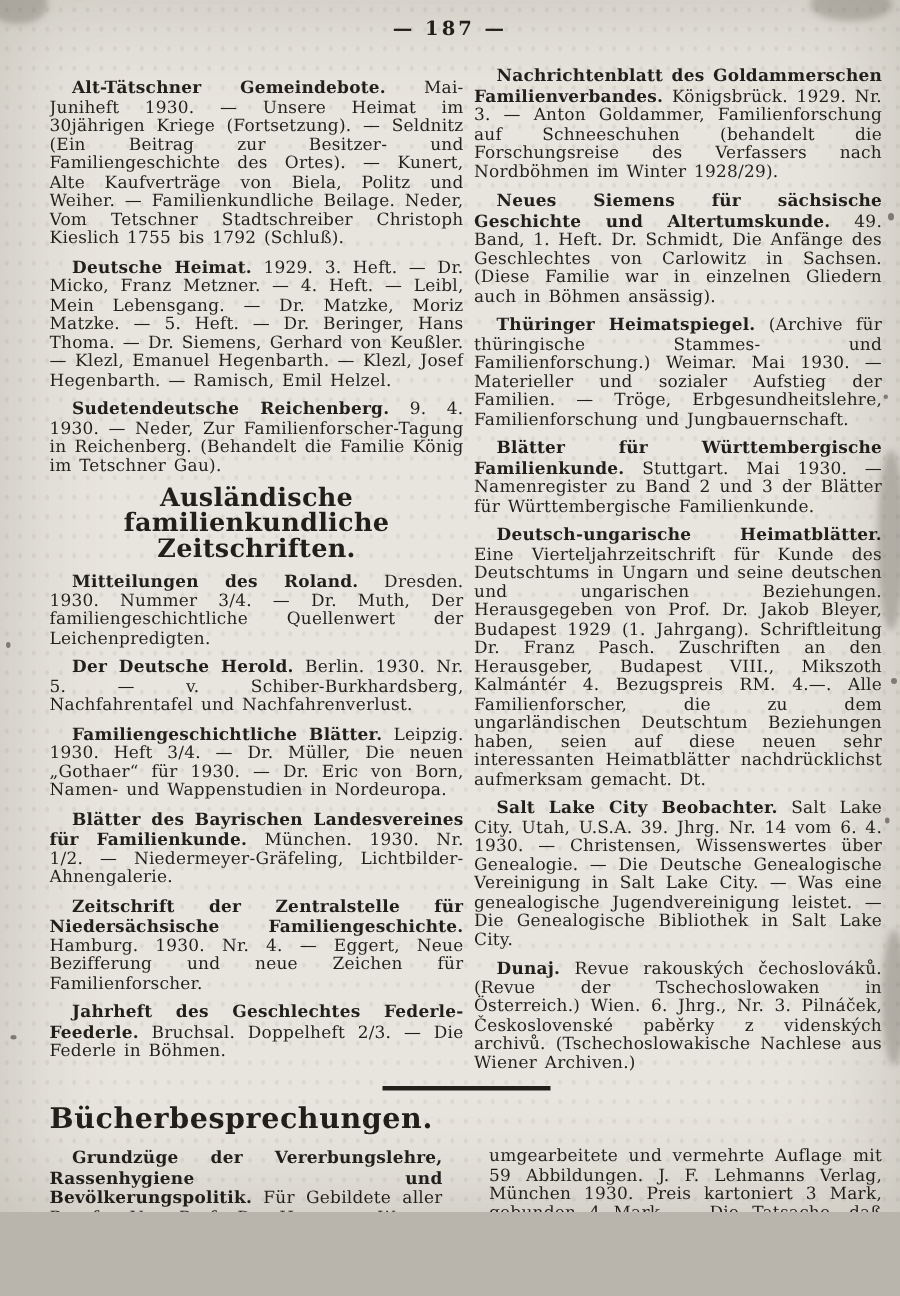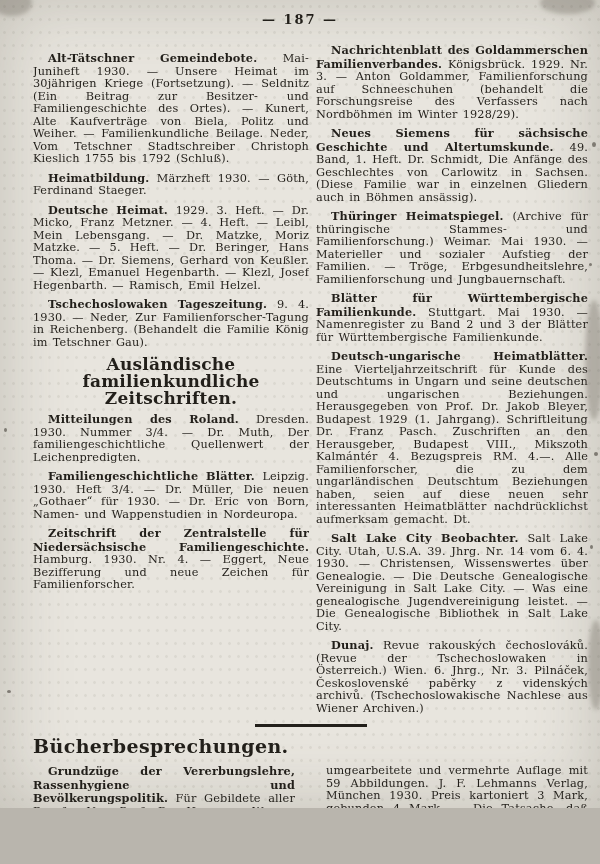--- a/index.html
+++ b/index.html
@@ -55,29 +55,31 @@
 </style>
 </head>
 <body>
 
 <div class="page">
 
   <div class="pagenum">— 187 —</div>
 
   <div class="col col-left">
     <p class="entry"><b>Alt-Tätschner Gemeindebote.</b><span> Mai-Juniheft 1930. — Unsere Heimat im 30jährigen Kriege (Fortsetzung). — Seldnitz (Ein Beitrag zur Besitzer- und Familiengeschichte des Ortes). — Kunert, Alte Kaufverträge von Biela, Politz und Weiher. — Familienkundliche Beilage. Neder, Vom Tetschner Stadtschreiber Christoph Kieslich 1755 bis 1792 (Schluß).</span></p>
-    <p class="entry"><b>Heimatbildung.</b><span> Märzheft 1930. — Göth, Ferdinand Staeger.</span></p>
     <p class="entry"><b>Deutsche Heimat.</b><span> 1929. 3. Heft. — Dr. Micko, Franz Metzner. — 4. Heft. — Leibl, Mein Lebensgang. — Dr. Matzke, Moriz Matzke. — 5. Heft. — Dr. Beringer, Hans Thoma. — Dr. Siemens, Gerhard von Keußler. — Klezl, Emanuel Hegenbarth. — Klezl, Josef Hegenbarth. — Ramisch, Emil Helzel.</span></p>
-    <p class="entry"><b>Tschechoslowaken Tageszeitung.</b><span> 9. 4. 1930. — Neder, Zur Familienforscher-Tagung in Reichenberg. (Behandelt die Familie König im Tetschner Gau).</span></p>
+    <p class="entry"><b>Sudetendeutsche Reichenberg.</b><span> 9. 4. 1930. — Neder, Zur Familienforscher-Tagung in Reichenberg. (Behandelt die Familie König im Tetschner Gau).</span></p>
 
     <p class="section-heading">Ausländische familienkundliche Zeitschriften.</p>
 
     <p class="entry"><b>Mitteilungen des Roland.</b><span> Dresden. 1930. Nummer 3/4. — Dr. Muth, Der familiengeschichtliche Quellenwert der Leichenpredigten.</span></p>
+    <p class="entry"><b>Der Deutsche Herold.</b><span> Berlin. 1930. Nr. 5. — v. Schiber-Burkhardsberg, Nachfahrentafel und Nachfahrenverlust.</span></p>
     <p class="entry"><b>Familiengeschichtliche Blätter.</b><span> Leipzig. 1930. Heft 3/4. — Dr. Müller, Die neuen „Gothaer“ für 1930. — Dr. Eric von Born, Namen- und Wappenstudien in Nordeuropa.</span></p>
+    <p class="entry"><b>Blätter des Bayrischen Landesvereines für Familienkunde.</b><span> München. 1930. Nr. 1/2. — Niedermeyer-Gräfeling, Lichtbilder-Ahnengalerie.</span></p>
     <p class="entry"><b>Zeitschrift der Zentralstelle für Niedersächsische Familiengeschichte.</b><span> Hamburg. 1930. Nr. 4. — Eggert, Neue Bezifferung und neue Zeichen für Familienforscher.</span></p>
+    <p class="entry"><b>Jahrheft des Geschlechtes Federle-Feederle.</b><span> Bruchsal. Doppelheft 2/3. — Die Federle in Böhmen.</span></p>
   </div>
 
   <div class="col col-right">
     <p class="entry"><b>Nachrichtenblatt des Goldammerschen Familienverbandes.</b><span> Königsbrück. 1929. Nr. 3. — Anton Goldammer, Familienforschung auf Schneeschuhen (behandelt die Forschungsreise des Verfassers nach Nordböhmen im Winter 1928/29).</span></p>
     <p class="entry"><b>Neues Siemens für sächsische Geschichte und Altertumskunde.</b><span> 49. Band, 1. Heft. Dr. Schmidt, Die Anfänge des Geschlechtes von Carlowitz in Sachsen. (Diese Familie war in einzelnen Gliedern auch in Böhmen ansässig).</span></p>
     <p class="entry"><b>Thüringer Heimatspiegel.</b><span> (Archive für thüringische Stammes- und Familienforschung.) Weimar. Mai 1930. — Materieller und sozialer Aufstieg der Familien. — Tröge, Erbgesundheitslehre, Familienforschung und Jungbauernschaft.</span></p>
     <p class="entry"><b>Blätter für Württembergische Familienkunde.</b><span> Stuttgart. Mai 1930. — Namenregister zu Band 2 und 3 der Blätter für Württembergische Familienkunde.</span></p>
     <p class="entry"><b>Deutsch-ungarische Heimatblätter.</b><span> Eine Vierteljahrzeitschrift für Kunde des Deutschtums in Ungarn und seine deutschen und ungarischen Beziehungen. Herausgegeben von Prof. Dr. Jakob Bleyer, Budapest 1929 (1. Jahrgang). Schriftleitung Dr. Franz Pasch. Zuschriften an den Herausgeber, Budapest VIII., Mikszoth Kalmántér 4. Bezugspreis RM. 4.—. Alle Familienforscher, die zu dem ungarländischen Deutschtum Beziehungen haben, seien auf diese neuen sehr interessanten Heimatblätter nachdrücklichst aufmerksam gemacht. Dt.</span></p>
     <p class="entry"><b>Salt Lake City Beobachter.</b><span> Salt Lake City. Utah, U.S.A. 39. Jhrg. Nr. 14 vom 6. 4. 1930. — Christensen, Wissenswertes über Genealogie. — Die Deutsche Genealogische Vereinigung in Salt Lake City. — Was eine genealogische Jugendvereinigung leistet. — Die Genealogische Bibliothek in Salt Lake City.</span></p>
     <p class="entry"><b>Dunaj.</b><span> Revue rakouských čechoslováků. (Revue der Tschechoslowaken in Österreich.) Wien. 6. Jhrg., Nr. 3. Pilnáček, Československé paběrky z videnských archivů. (Tschechoslowakische Nachlese aus Wiener Archiven.)</span></p>

